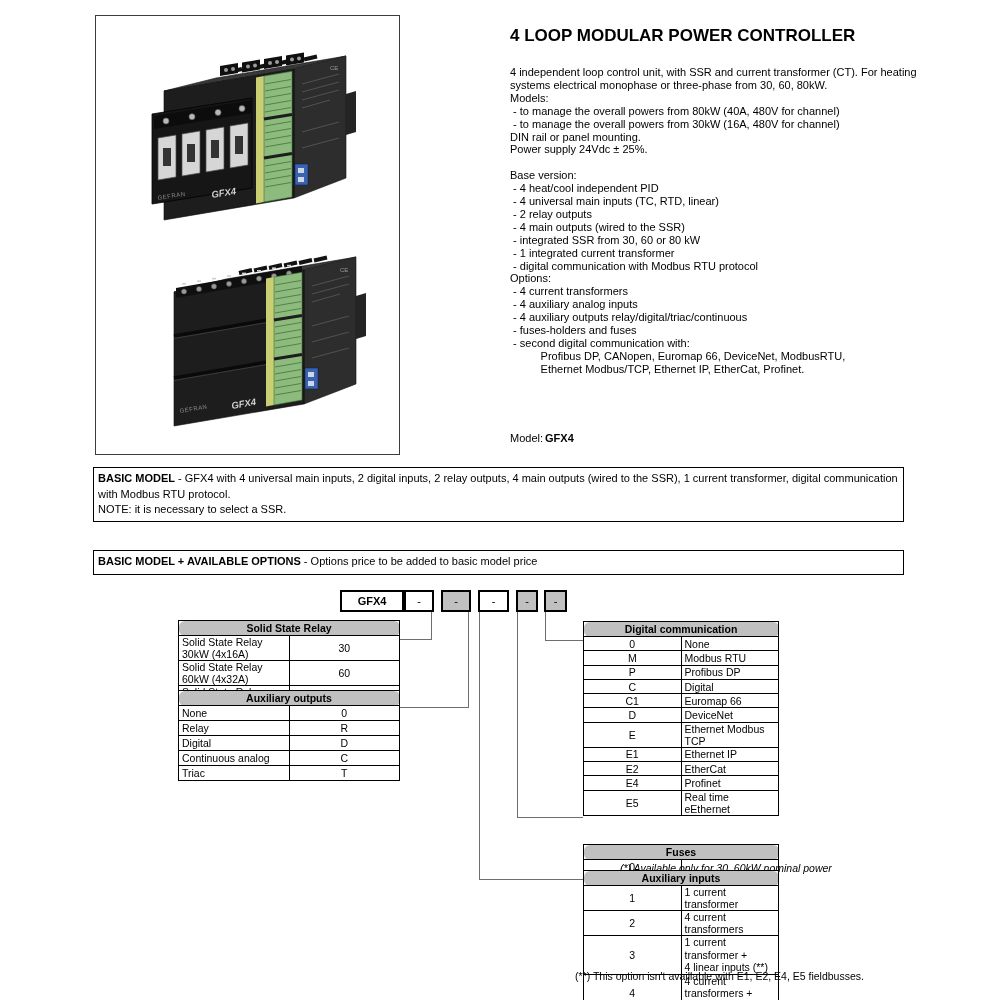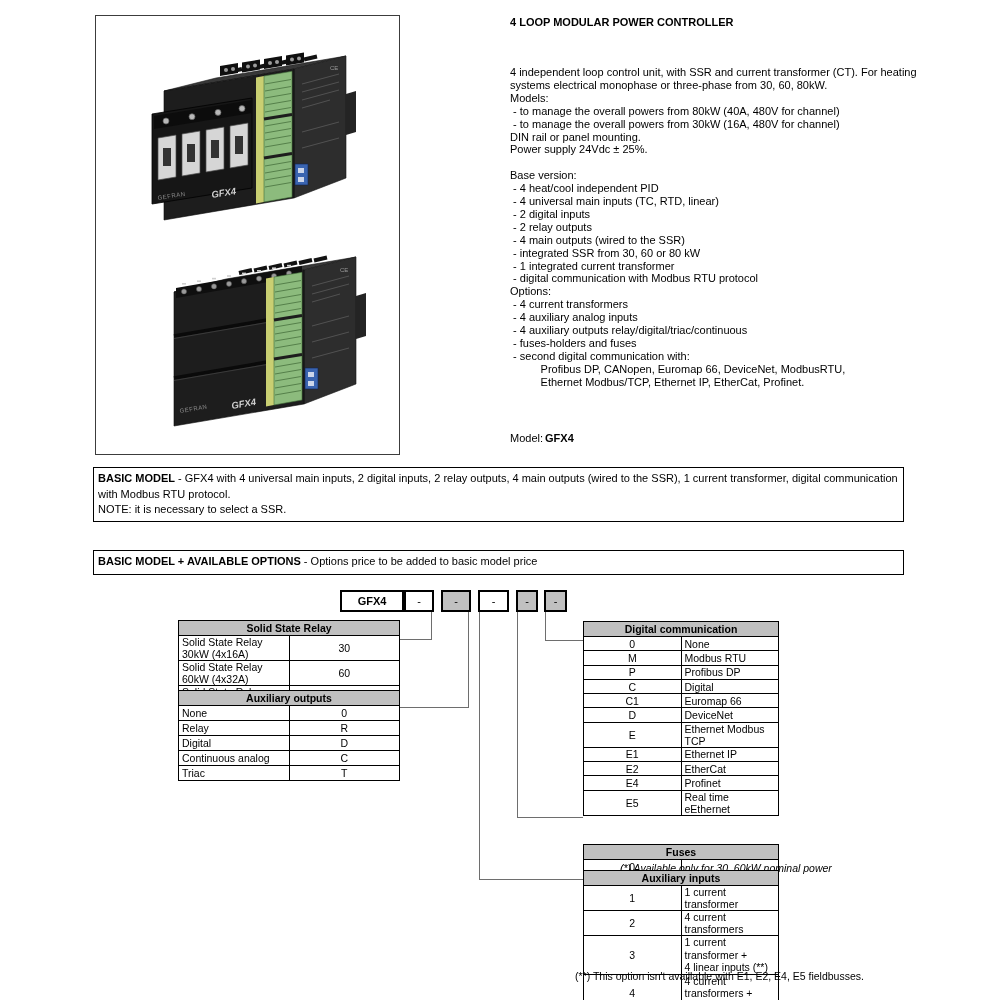--- a/index.html
+++ b/index.html
@@ -4,21 +4,21 @@
 <style>
   html,body{margin:0;padding:0;background:#fff;}
   body{width:1000px;height:1000px;position:relative;overflow:hidden;
        font-family:"Liberation Sans",sans-serif;color:#000;}
 
   
   .photo-box{position:absolute;left:95px;top:15px;width:303px;height:438px;
              border:1px solid #3c3c3c;background:#fff;}
 
   
-  .doc-title{position:absolute;left:510px;top:16px;font-size:11px;font-weight:bold;}
+  .doc-title{position:absolute;left:510px;top:26px;font-size:17px;font-weight:bold;}
   .desc{position:absolute;left:510px;top:66px;width:475px;}
   .desc-line{white-space:pre;font-size:11px;line-height:12.9px;min-height:12.9px;}
   .model-line{position:absolute;left:510px;top:432px;font-size:11px;}
   .model-line b{margin-left:2px;}
 
   
   .stmt-box{position:absolute;left:93px;width:801px;border:1px solid #000;
             font-size:11px;line-height:15.5px;padding:3px 4px;background:#fff;}
   .stmt-box b{font-weight:bold;}
 
@@ -28,21 +28,21 @@
   .code-box.model{font-weight:bold;}
   .code-box.gray{background:#c0c0c0;}
 
   
   .conn{position:absolute;background:#6e6e6e;}
 
   
   table.tbl{position:absolute;border-collapse:collapse;font-size:10.5px;background:#fff;
             table-layout:fixed;}
   table.tbl th,table.tbl td{border:1px solid #000;padding:0 3px;overflow:hidden;}
-  table.tbl th{background:#c0c0c0;font-weight:bold;text-align:center;height:14px;}
+  table.tbl th{background:#c0c0c0;font-weight:bold;text-align:center;height:14px;border-radius:6px;}
   td.lbl{text-align:left;}
   td.val{text-align:center;}
   table.ssr{left:178px;top:620px;width:222px;}
   table.ssr td{height:15px;}
   table.ssr td.lbl{width:165px;}
   table.ssr td.val{width:57px;}
   table.auxo{left:178px;top:690px;width:222px;}
   table.auxo td{height:14px;}
   table.auxo td.lbl{width:165px;}
   table.auxo td.val{width:57px;}
@@ -257,21 +257,20 @@
   <div class="desc-line">systems electrical monophase or three-phase from 30, 60, 80kW.</div>
   <div class="desc-line">Models:</div>
   <div class="desc-line"> - to manage the overall powers from 80kW (40A, 480V for channel)</div>
   <div class="desc-line"> - to manage the overall powers from 30kW (16A, 480V for channel)</div>
   <div class="desc-line">DIN rail or panel mounting.</div>
   <div class="desc-line">Power supply 24Vdc ± 25%.</div>
   <div class="desc-line"></div>
   <div class="desc-line">Base version:</div>
   <div class="desc-line"> - 4 heat/cool independent PID</div>
   <div class="desc-line"> - 4 universal main inputs (TC, RTD, linear)</div>
-  <div class="desc-line"> - 2 digital inputs</div>
   <div class="desc-line"> - 2 relay outputs</div>
   <div class="desc-line"> - 4 main outputs (wired to the SSR)</div>
   <div class="desc-line"> - integrated SSR from 30, 60 or 80 kW</div>
   <div class="desc-line"> - 1 integrated current transformer</div>
   <div class="desc-line"> - digital communication with Modbus RTU protocol</div>
   <div class="desc-line">Options:</div>
   <div class="desc-line"> - 4 current transformers</div>
   <div class="desc-line"> - 4 auxiliary analog inputs</div>
   <div class="desc-line"> - 4 auxiliary outputs relay/digital/triac/continuous</div>
   <div class="desc-line"> - fuses-holders and fuses</div>

